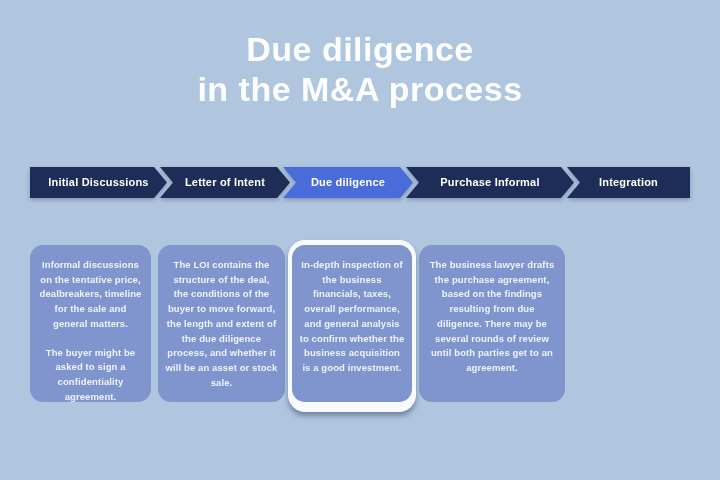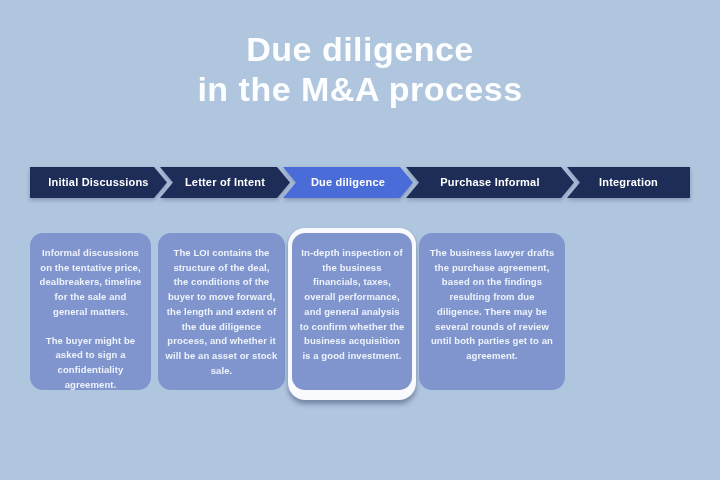--- a/index.html
+++ b/index.html
@@ -59,21 +59,21 @@
   .step.highlighted { background: #4a6cd8; }
   .w1 { width: 137px; }
   .w2 { width: 130px; }
   .w3 { width: 130px; }
   .w4 { width: 168px; }
   .w5 { width: 123px; text-align: center; }
 
   
   .cards-row {
     position: absolute;
-    top: 233px; left: 30px;
+    top: 245px; left: 30px;
     width: 660px; height: 157px;
     display: flex;
     gap: 7px;
   }
   .card-cell { flex: 0 0 auto; height: 157px; }
   .c1 { width: 121px; }
   .c2 { width: 127px; }
   .c3 { width: 120px; }
   .c4 { width: 146px; }
   .c5 { width: 125px; }

